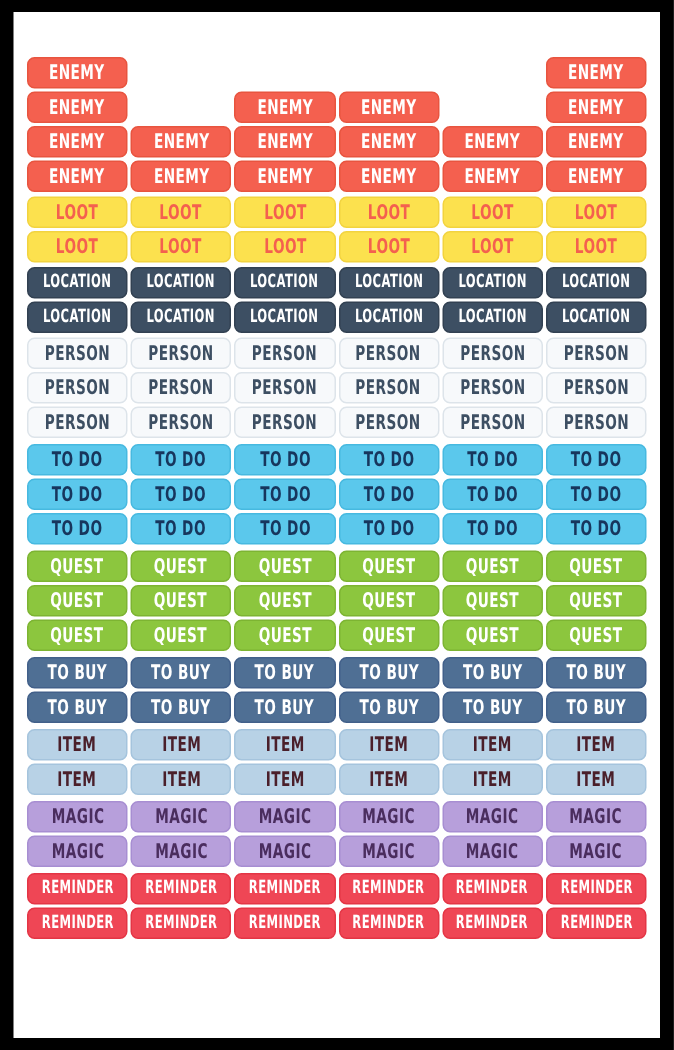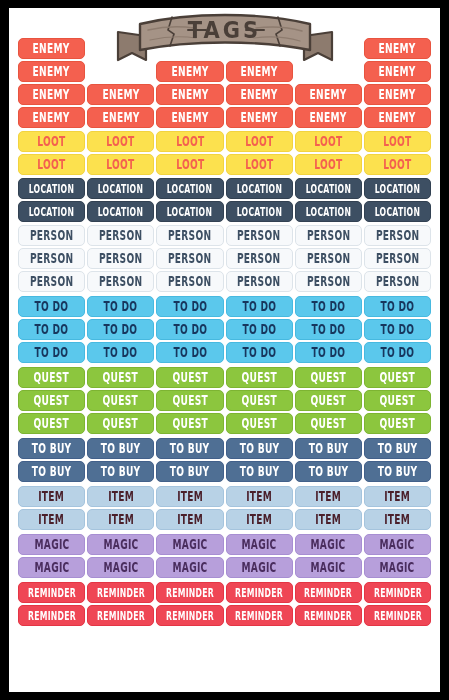--- a/index.html
+++ b/index.html
@@ -1156,38 +1156,16 @@
             <path d="M5 0 C5.6 3.4 6.6 4.4 10 5 C6.6 5.6 5.6 6.6 5 10 C4.4 6.6 3.4 5.6 0 5 C3.4 4.4 4.4 3.4 5 0 Z" fill="#ffffff"></path>
           </svg>
         </div>
         <div class="sparkle" style="left: 348.667px; top: 591.5px;">
           <svg width="9" height="9" viewBox="0 0 10 10">
             <path d="M5 0 C5.6 3.4 6.6 4.4 10 5 C6.6 5.6 5.6 6.6 5 10 C4.4 6.6 3.4 5.6 0 5 C3.4 4.4 4.4 3.4 5 0 Z" fill="#ffffff"></path>
           </svg>
         </div>
       </div>
 
-    <div id="banner-wrap">
-      <svg id="banner-svg" width="230" height="58" viewBox="0 0 230 58">
-
-        <path d="M8 22 L36 26 L36 50 L22 43 L8 50 Z" fill="#8d7b6e" stroke="#4a3f38" stroke-width="2.2" stroke-linejoin="round"></path>
-
-        <path d="M222 22 L194 26 L194 50 L208 43 L222 50 Z" fill="#8d7b6e" stroke="#4a3f38" stroke-width="2.2" stroke-linejoin="round"></path>
-
-        <path d="M30 14 C 80 2, 150 2, 200 14 L 200 40 C 150 30, 80 30, 30 40 Z" fill="#a59386" stroke="#4a3f38" stroke-width="2.4" stroke-linejoin="round"></path>
-
-        <path d="M62 7 L58 20 L64 24 L60 36" fill="none" stroke="#4a3f38" stroke-width="1.6" stroke-linecap="round"></path>
-        <path d="M168 7 L172 20 L166 24 L170 36" fill="none" stroke="#4a3f38" stroke-width="1.6" stroke-linecap="round"></path>
-
-        <path d="M38 20 C 56 16, 70 16, 84 18" fill="none" stroke="#8d7b6e" stroke-width="1.4" stroke-linecap="round"></path>
-        <path d="M40 30 C 58 26, 72 26, 86 28" fill="none" stroke="#8d7b6e" stroke-width="1.2" stroke-linecap="round"></path>
-        <path d="M146 18 C 162 16, 178 17, 192 21" fill="none" stroke="#8d7b6e" stroke-width="1.4" stroke-linecap="round"></path>
-        <path d="M144 28 C 160 26, 176 27, 190 31" fill="none" stroke="#8d7b6e" stroke-width="1.2" stroke-linecap="round"></path>
-
-        <path d="M78 20 L96 20" stroke="#4a3f38" stroke-width="2" stroke-linecap="round"></path>
-        <path d="M136 20 L154 20" stroke="#4a3f38" stroke-width="2" stroke-linecap="round"></path>
-      </svg>
-      <div id="banner-title">TAGS</div>
-    </div>
 
     <div id="frame"></div>
   </div>
 </div>
 
 </body></html>

